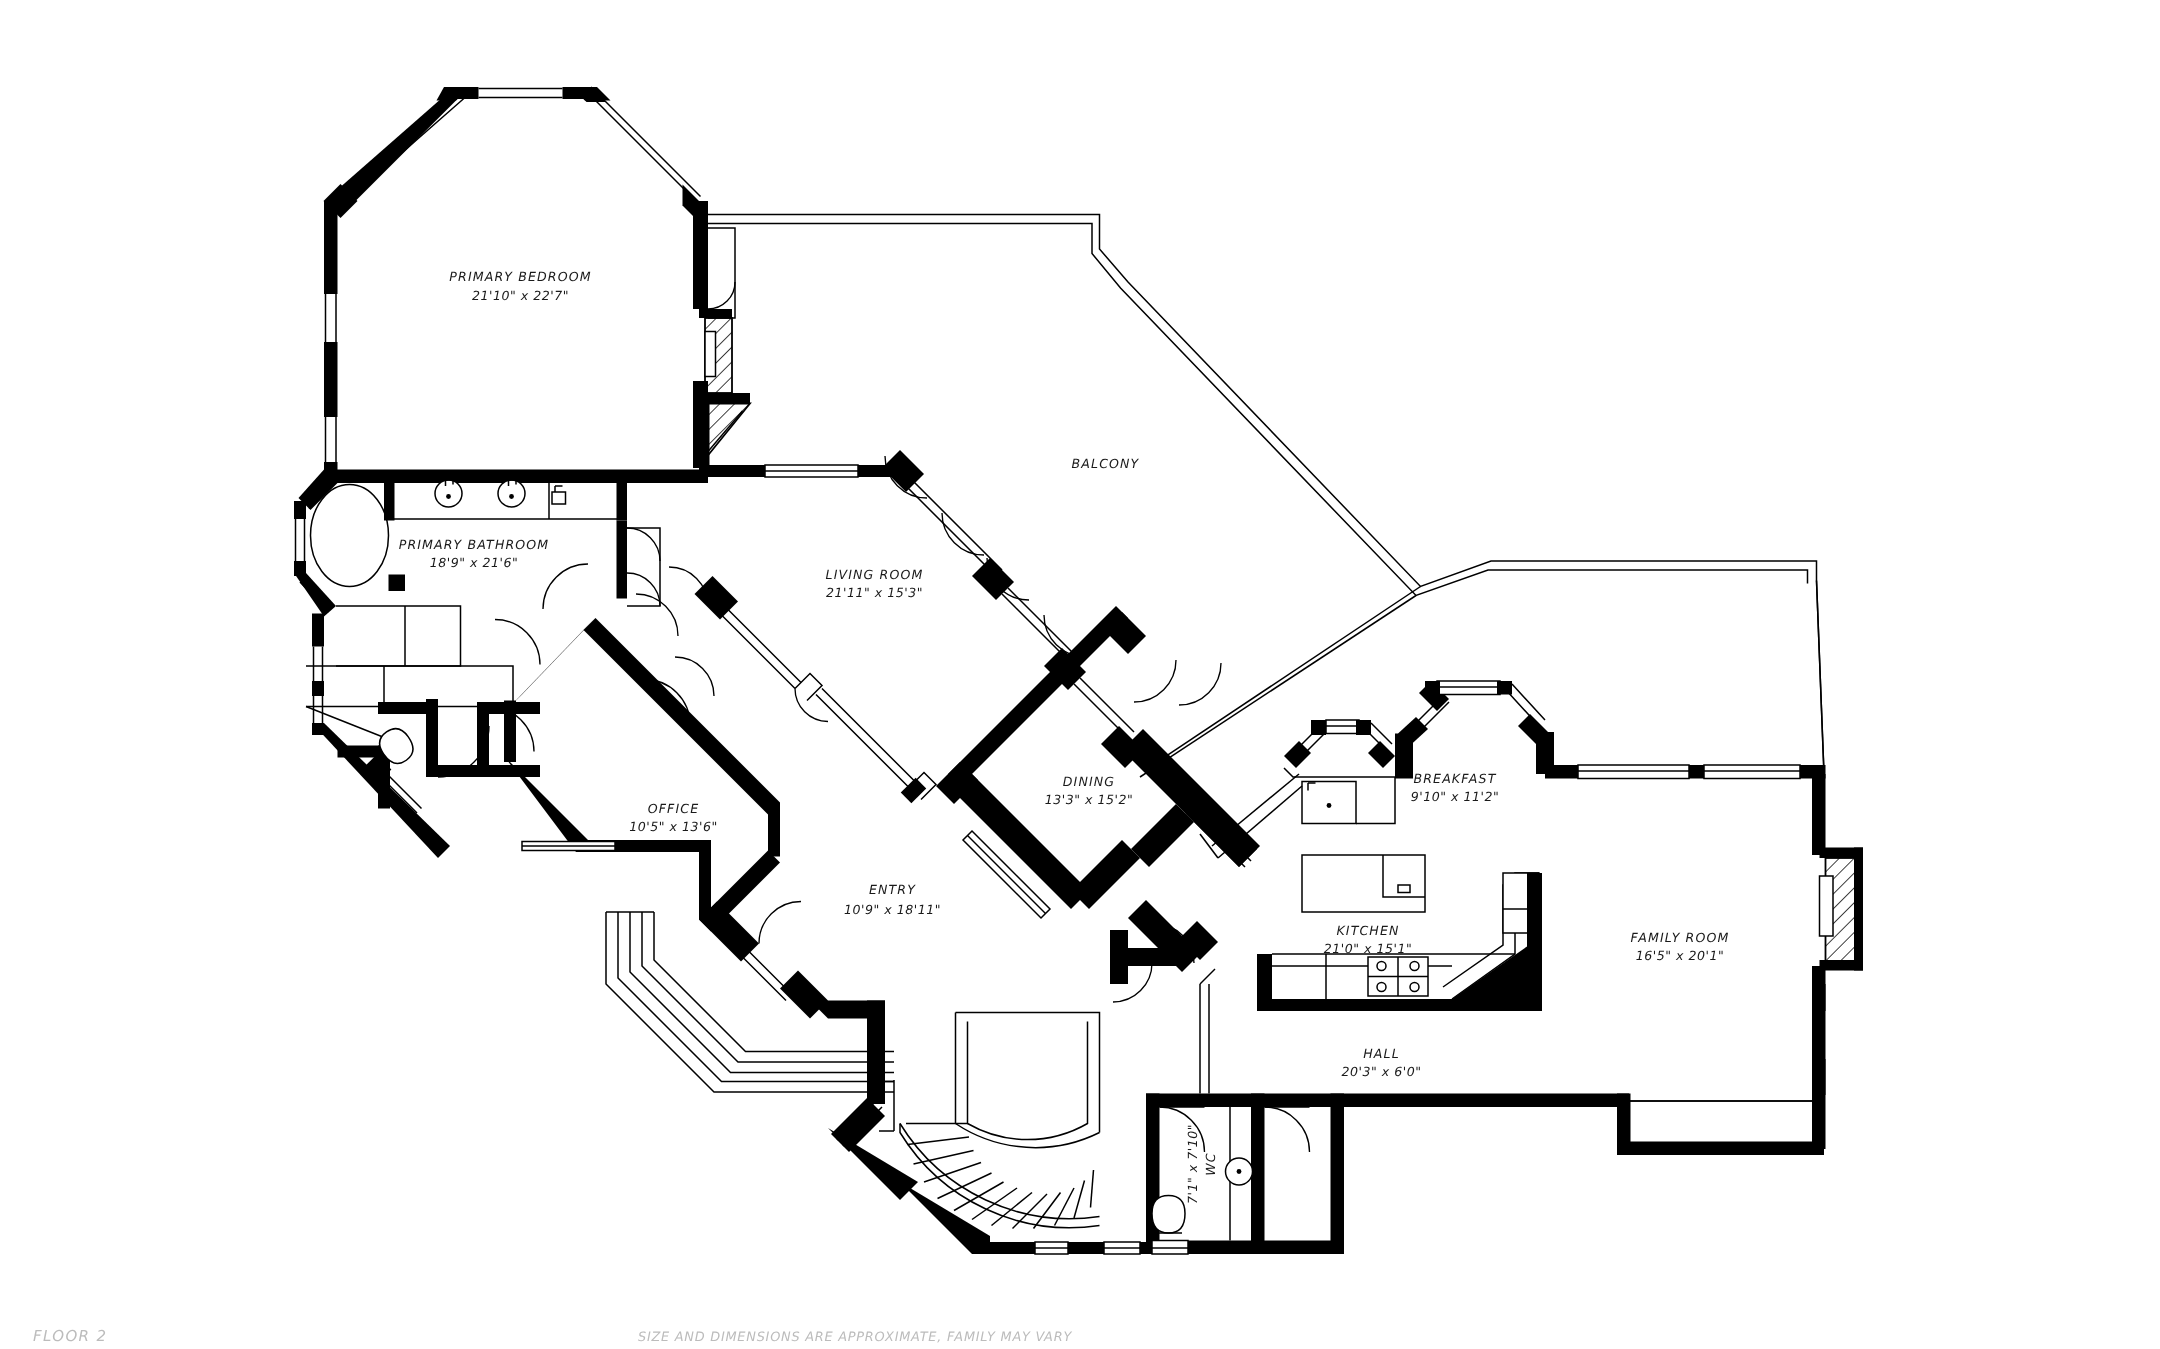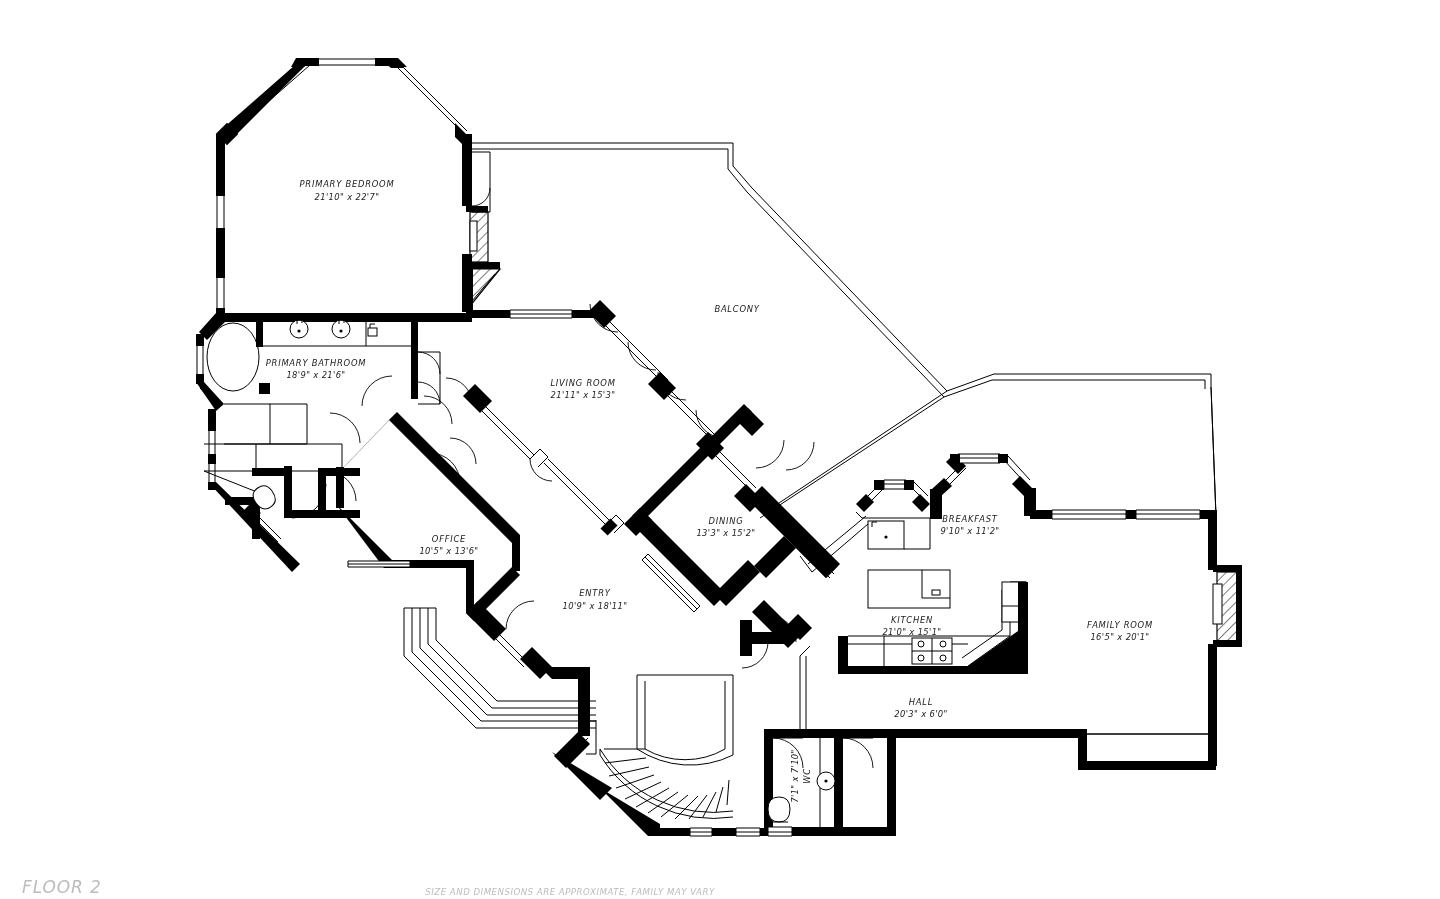--- a/index.html
+++ b/index.html
@@ -47,21 +47,21 @@
 
   .footer-left, .footer-center {
     position: absolute;
     bottom: 18px;
     font-family: "DejaVu Sans", sans-serif;
     color: #bcbcbc;
     white-space: nowrap;
   }
   .footer-left {
     left: 22px;
-    font-size: 17px;
+    font-size: 10px;
     letter-spacing: 0.9px;
   }
   .footer-center {
     left: 50%;
     transform: translateX(-50%);
     font-size: 8.6px;
     letter-spacing: 0.5px;
   }
 </style>
 </head>

